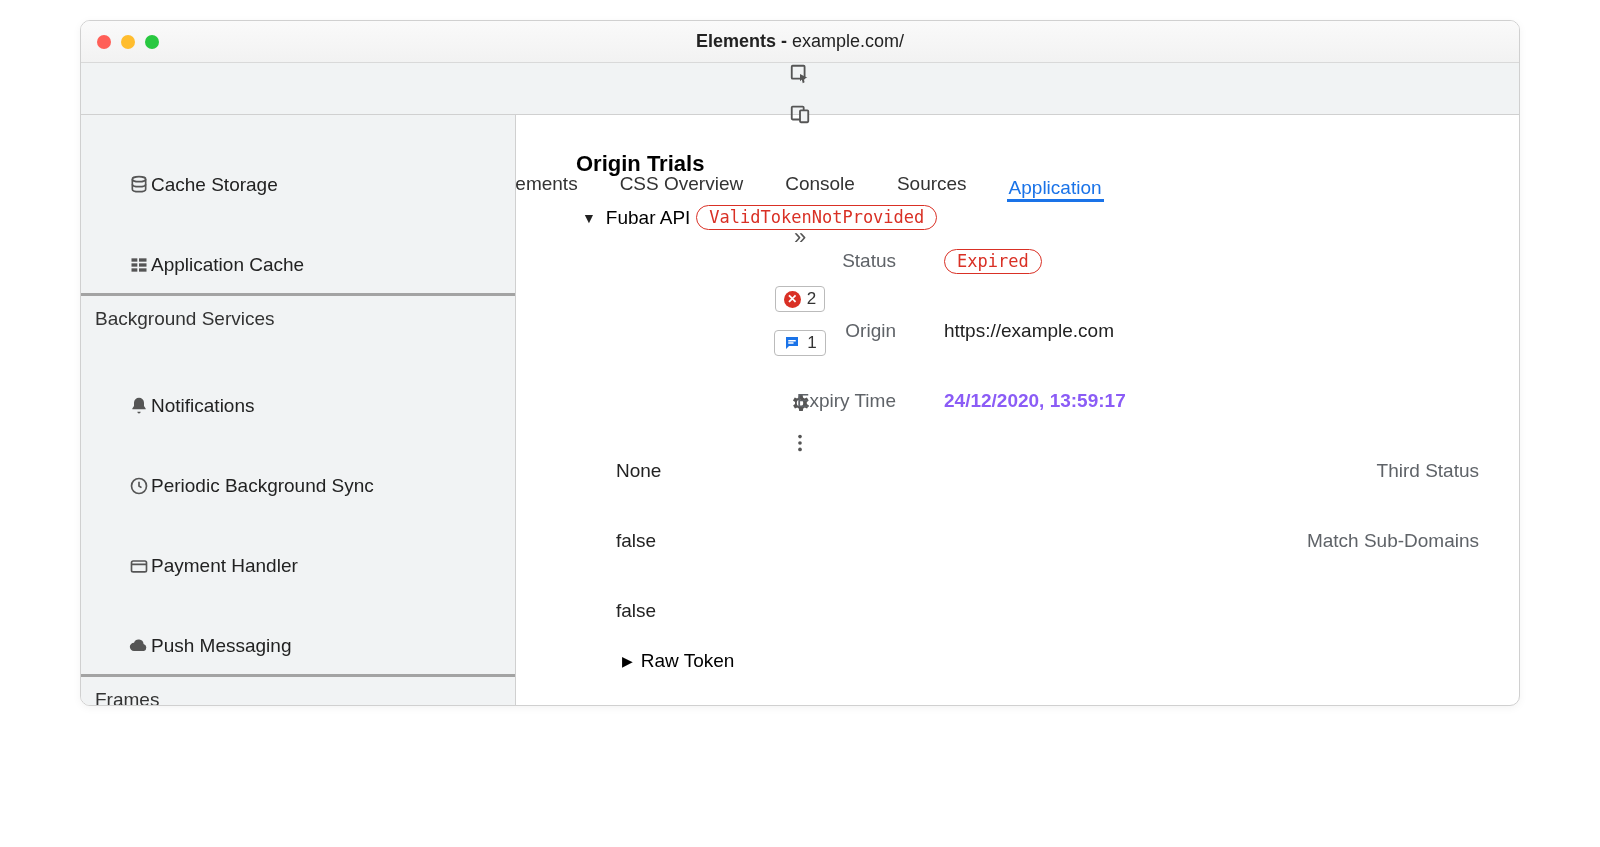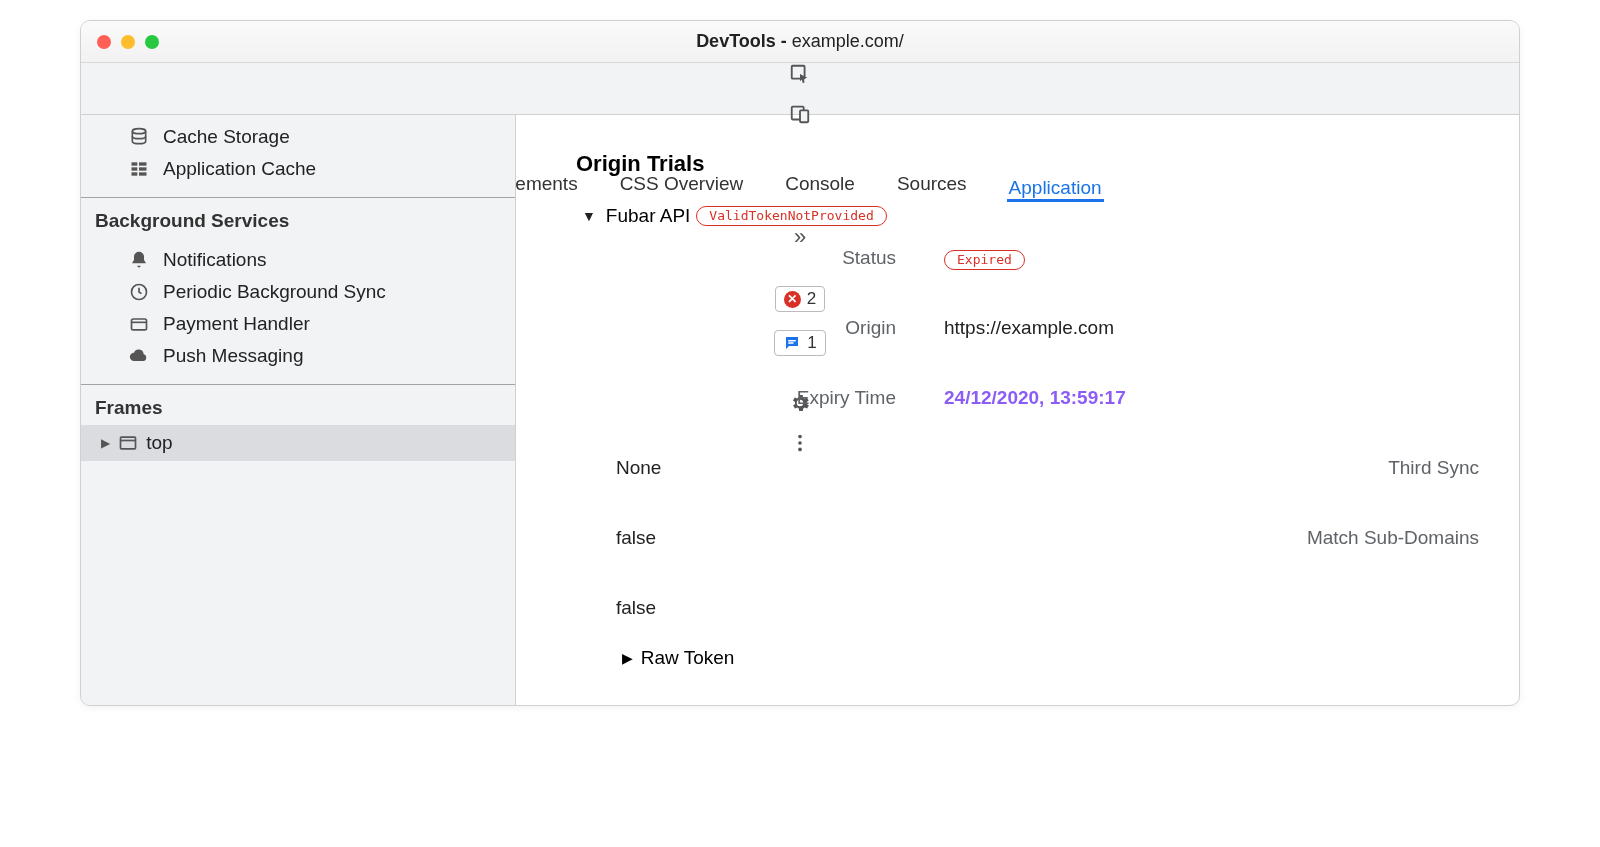--- a/index.html
+++ b/index.html
@@ -96,32 +96,32 @@
   .sidebar {
     width: 435px;
     background: #f1f3f4;
     border-right: 1px solid #d0d0d0;
     overflow: hidden;
     font-size: 19px;
     color: #222;
   }
   .sb-section-items { padding: 6px 0; }
   .sb-item {
-    display: flex; align-items: center; gap: 12px;
+    display: flex; align-items: center; 
     padding: 5px 26px 5px 46px;
     cursor: pointer;
+    margin-top: 48px;
   }
   .sb-item .ico { width: 24px; display:flex; align-items:center; justify-content:center; color:#555; }
   .sb-heading {
     padding: 12px 14px 6px;
     font-size: 19px;
     color: #333;
-    border-top: 1px solid #a3a3a3;
+    border-top: 3px solid #a3a3a3;
     margin-top: 6px;
-    font-weight: bold;
   }
   .frames-row {
     display: flex; align-items: center; gap: 8px;
     padding: 7px 10px 7px 20px;
     background: #dadce0;
     cursor: pointer;
   }
   .tri { font-size: 12px; color: #555; }
 
   .main {
@@ -136,21 +136,21 @@
     margin-left: 6px; margin-bottom: 20px;
     cursor: pointer;
   }
   .trial-header .disclosure { font-size: 14px; color: #222; margin-right:4px;}
   .pill {
     border: 1.5px solid #d93025;
     color: #d93025;
     border-radius: 14px;
     padding: 1px 12px 2px;
     font-family: ui-monospace, Menlo, Consolas, monospace;
-    font-size: 13px;
+    font-size: 17px;
     white-space: nowrap;
   }
   .kv-table {
     margin-left: 40px;
     display: grid;
     grid-template-columns: 280px auto;
     row-gap: 20px;
     column-gap: 30px;
     align-items: center;
     gap: 48px;
@@ -172,21 +172,21 @@
 
 <div class="window">
 
   <div class="titlebar">
     <div class="traffic">
       <div class="dot red"></div>
       <div class="dot yellow"></div>
       <div class="dot green"></div>
     </div>
     <div class="title-text">
-      <span class="bold">DevTools - </span><span>example.com/</span>
+      <span class="bold">Elements - </span><span>example.com/</span>
     </div>
   </div>
 
   <div class="toolbar">
     <div class="icon-btn">
       <svg width="22" height="22" viewBox="0 0 24 24" fill="none" stroke="#555" stroke-width="2">
         <rect x="3" y="3" width="14" height="14" rx="1"></rect>
         <path d="M12 12 L20 16 L16 17 L17 21 L15 22 L14 18 L12 20 Z" fill="#555" stroke="none"></path>
       </svg>
     </div>
@@ -332,21 +332,21 @@
         </div>
 
         <div class="kv-key">Origin</div>
         <div class="kv-val">https://example.com</div>
 
         <div class="kv-key">Expiry Time</div>
         <div class="kv-val redbold">24/12/2020, 13:59:17</div>
 
         <div class="kv-val">None</div>
 
-        <div class="kv-key">Third Sync</div>
+        <div class="kv-key">Third Status</div>
         <div class="kv-val">false</div>
 
         <div class="kv-key">Match Sub-Domains</div>
         <div class="kv-val">false</div>
       </div>
 
       <div class="raw-token">
         <span class="disclosure">▶</span>
         <span>Raw Token</span>
       </div>

